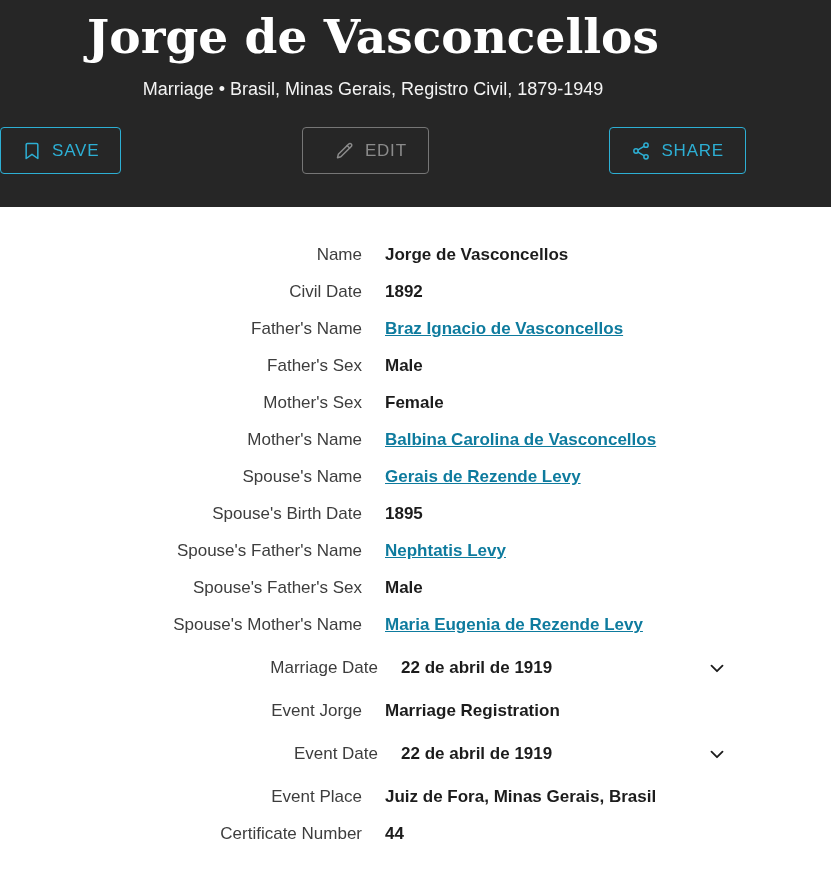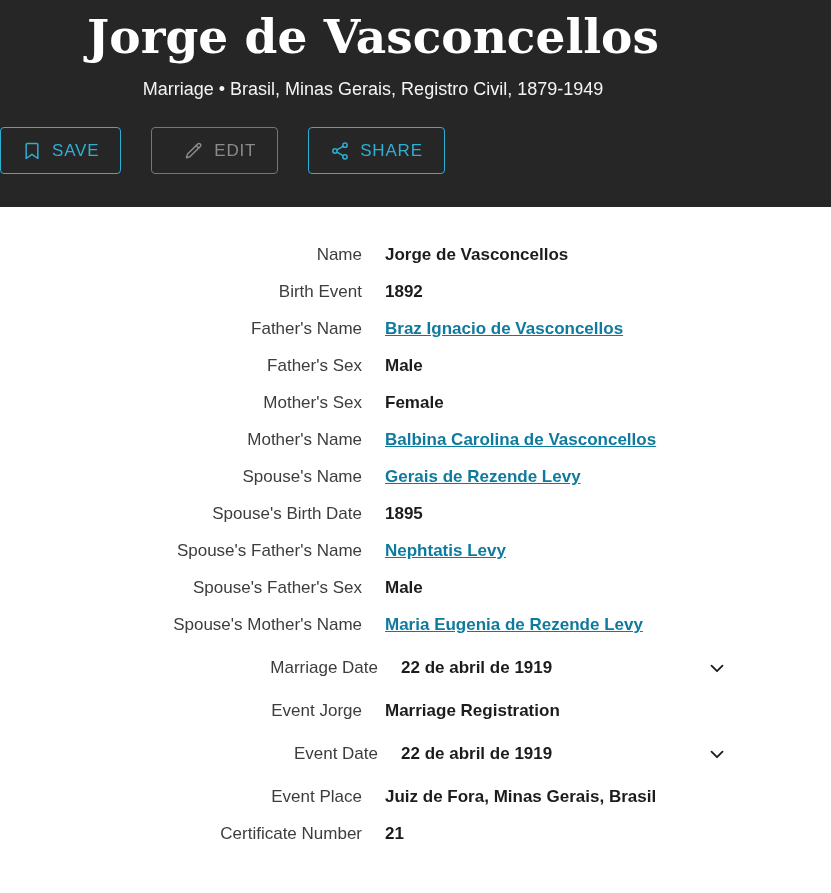--- a/index.html
+++ b/index.html
@@ -34,21 +34,21 @@
     margin-top: 8px;
     font-size: 18px;
     line-height: 28px;
     color: #f4f4f4;
     font-weight: 400;
     white-space: nowrap;
   }
   .button-row {
     margin-top: 24px;
     display: flex;
-    justify-content: flex-start;
+    justify-content: space-between;
     gap: 30px;
   }
   .hdr-btn {
     display: inline-flex;
     align-items: center;
     gap: 10px;
     height: 47px;
     padding: 0 21px;
     background: transparent;
     border: 1px solid var(--teal);
@@ -168,21 +168,21 @@
 
 <div class="record" id="record-rows">
   <div class="rec-row">
     <div class="rec-label">Name</div>
     <div class="rec-valwrap">
         <span class="rec-value">Jorge de Vasconcellos</span>
       </div>
   </div>
 
   <div class="rec-row">
-    <div class="rec-label">Birth Event</div>
+    <div class="rec-label">Civil Date</div>
     <div class="rec-valwrap">
         <span class="rec-value">1892</span>
       </div>
   </div>
 
   <div class="rec-row">
     <div class="rec-label">Father's Name</div>
     <div class="rec-valwrap">
         <a class="rec-value">Braz Ignacio de Vasconcellos</a>
       </div>
@@ -278,16 +278,16 @@
   <div class="rec-row">
     <div class="rec-label">Event Place</div>
     <div class="rec-valwrap">
         <span class="rec-value">Juiz de Fora, Minas Gerais, Brasil</span>
       </div>
   </div>
 
   <div class="rec-row">
     <div class="rec-label">Certificate Number</div>
     <div class="rec-valwrap">
-        <span class="rec-value">21</span>
+        <span class="rec-value">44</span>
       </div>
   </div>
 </div>
 
 </body></html>

